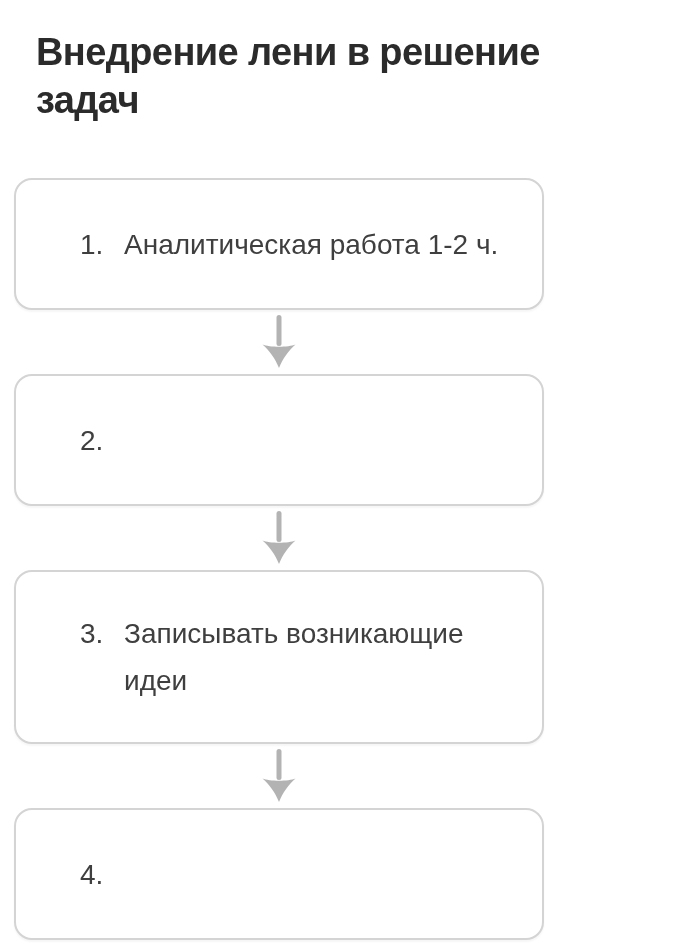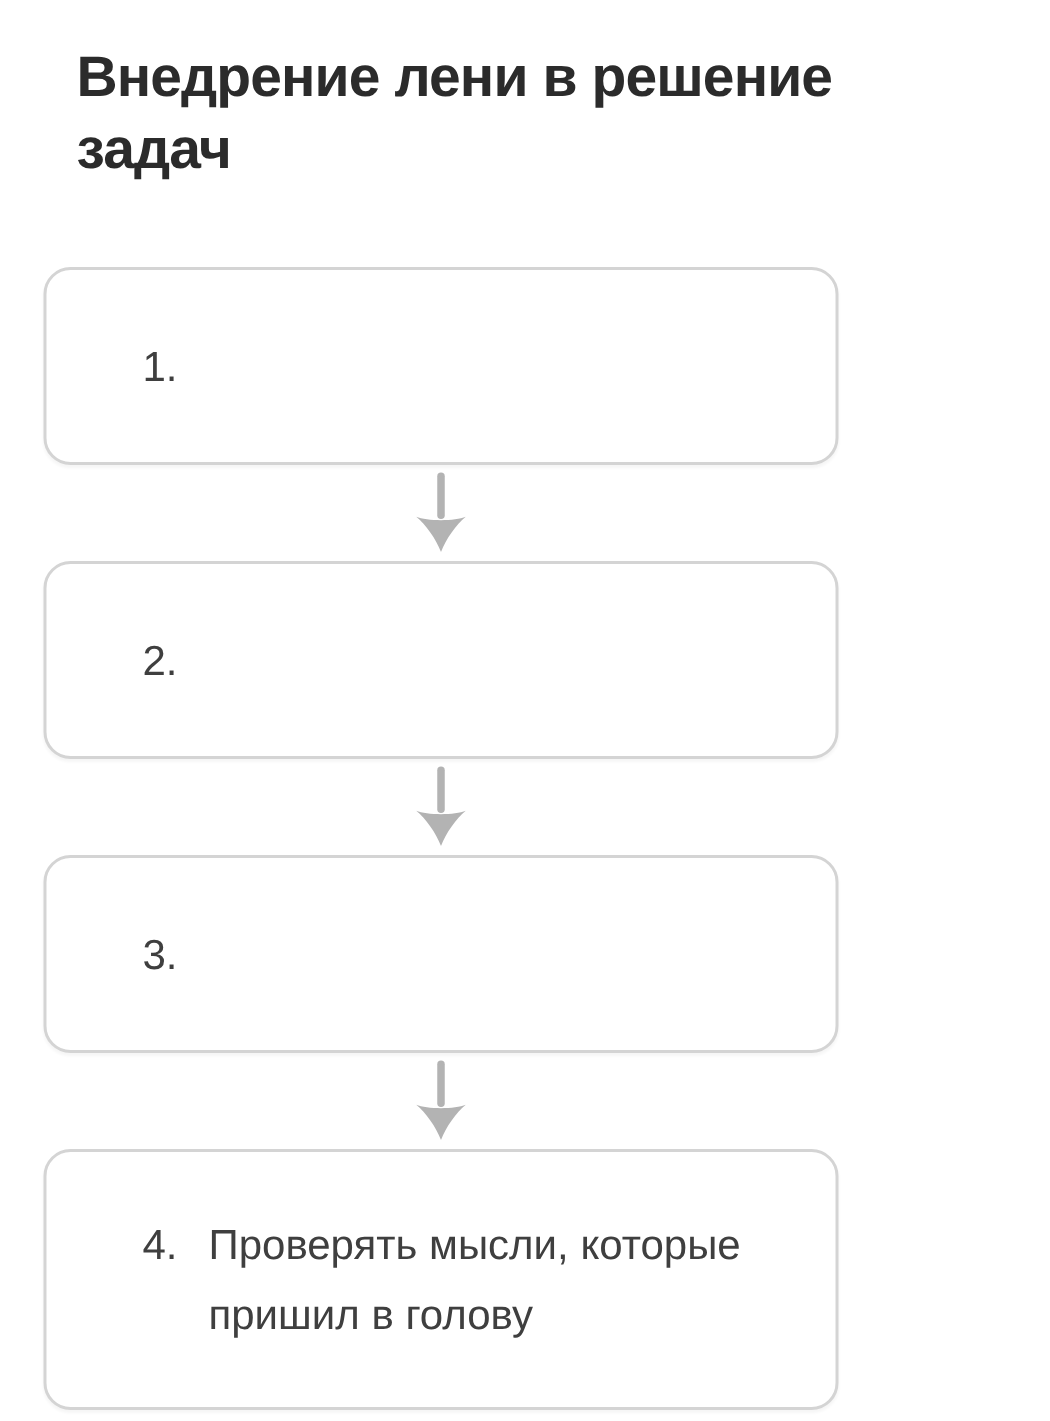--- a/index.html
+++ b/index.html
@@ -16,21 +16,20 @@
     padding: 0;
     background: var(--background);
     font-family: "Liberation Sans", "DejaVu Sans", sans-serif;
   }
   .page {
     width: 558px;
     height: 947px;
     background: var(--background);
     padding: 0 14px;
     overflow: hidden;
-    margin-left: 15px;
   }
   .title {
     margin: 28px 0 0 22px;
     font-size: 38px;
     line-height: 48px;
     font-weight: bold;
     color: var(--title-text);
     letter-spacing: -0.6px;
   }
   .step-box {
@@ -70,20 +69,21 @@
 </head>
 <body>
 
 <div class="page">
 
   <h1 class="title">Внедрение лени в решение задач</h1>
 
   <div class="step-box first">
     <div class="box-content">
       <span class="step-number">1.</span>
+      <span class="step-label">Аналитическая работа 1-2 ч.</span>
     </div>
   </div>
 
   <div class="arrow-wrap">
     <svg class="arrow-svg" width="40" height="56" viewBox="0 0 40 56">
       <rect x="17.5" y="1" width="5" height="31" rx="2.5" fill="var(--arrow)"></rect>
       <path d="M20 54 C16.5 45 10 36 3.5 30.5 C10.5 33.5 29.5 33.5 36.5 30.5 C30 36 23.5 45 20 54 Z" fill="var(--arrow)"></path>
     </svg>
   </div>
 
@@ -96,31 +96,31 @@
   <div class="arrow-wrap">
     <svg class="arrow-svg" width="40" height="56" viewBox="0 0 40 56">
       <rect x="17.5" y="1" width="5" height="31" rx="2.5" fill="var(--arrow)"></rect>
       <path d="M20 54 C16.5 45 10 36 3.5 30.5 C10.5 33.5 29.5 33.5 36.5 30.5 C30 36 23.5 45 20 54 Z" fill="var(--arrow)"></path>
     </svg>
   </div>
 
   <div class="step-box">
     <div class="box-content">
       <span class="step-number">3.</span>
+      <span class="step-label">Записывать возникающие
+идеи</span>
     </div>
   </div>
 
   <div class="arrow-wrap">
     <svg class="arrow-svg" width="40" height="56" viewBox="0 0 40 56">
       <rect x="17.5" y="1" width="5" height="31" rx="2.5" fill="var(--arrow)"></rect>
       <path d="M20 54 C16.5 45 10 36 3.5 30.5 C10.5 33.5 29.5 33.5 36.5 30.5 C30 36 23.5 45 20 54 Z" fill="var(--arrow)"></path>
     </svg>
   </div>
 
   <div class="step-box">
     <div class="box-content">
       <span class="step-number">4.</span>
-      <span class="step-label">Проверять мысли, которые
-пришил в голову</span>
     </div>
   </div>
 
 </div>
 
 </body></html>

